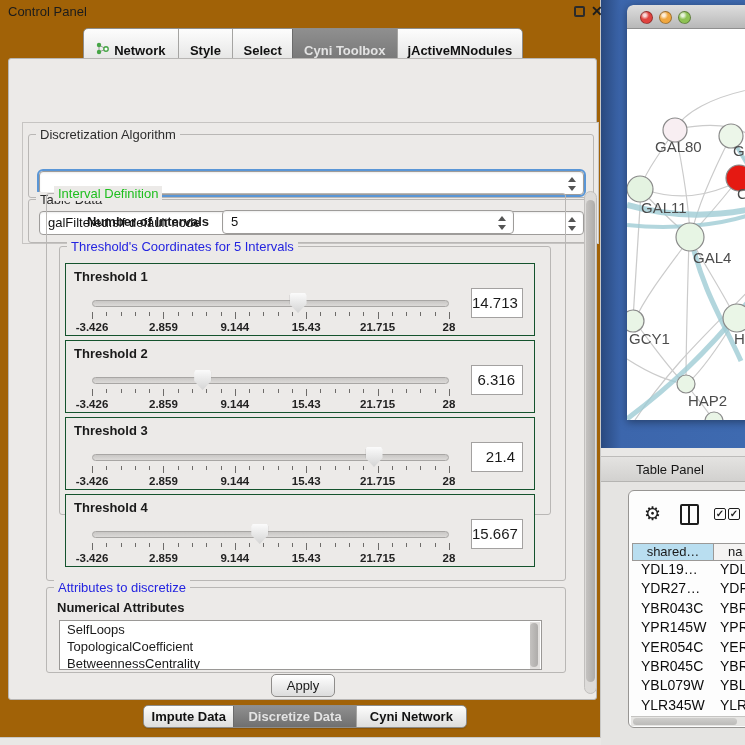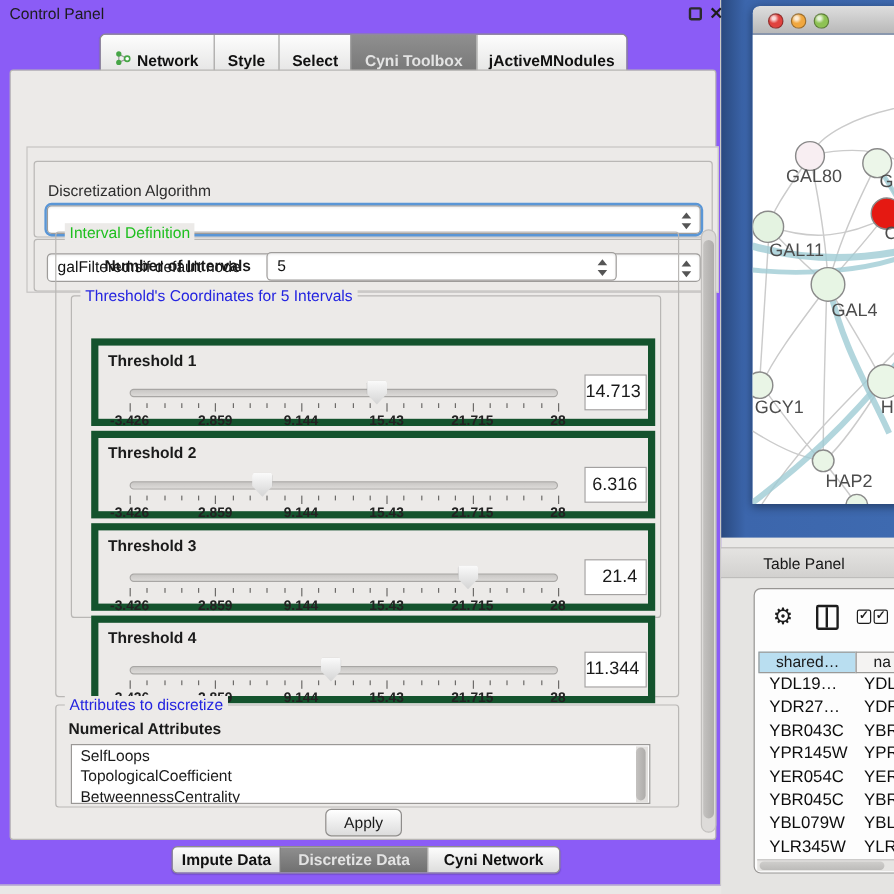--- a/index.html
+++ b/index.html
@@ -2,21 +2,21 @@
 <html><head>
 <meta charset="utf-8">
 <style>
   * { margin:0; padding:0; box-sizing:border-box; }
   html,body { width:745px; height:745px; overflow:hidden; }
   body { font-family:"Liberation Sans", sans-serif; background:#e9e8e6; position:relative; font-size:13px; color:#1a1a1a; }
   #stage { position:absolute; inset:0; width:745px; height:745px; }
   .abs { position:absolute; }
 
   
-  #cp-window { left:0; top:0; width:601px; height:738px; background:#8b5cf6; border-right:1px solid #c9c8c6; border-bottom:1px solid #c9c8c6; }
+  #cp-window { left:0; top:0; width:601px; height:738px; background:#a16207; border-right:1px solid #c9c8c6; border-bottom:1px solid #c9c8c6; }
   #cp-titlebar { left:0; top:0; width:601px; height:22px; }
   #cp-title { left:8px; top:4px; font-size:13px; color:#1c1c1c; }
   #float-btn { left:574px; top:6px; width:11px; height:11px; border:2px solid #2b2b2b; border-radius:2px; }
   #close-btn { left:591px; top:3px; font-size:14px; font-weight:bold; color:#1c1c1c; }
 
   
   .segrow { display:flex; border:1px solid #8e8d8b; border-radius:5px; overflow:hidden; background:linear-gradient(#fdfdfd,#dddddc); box-shadow:0 1px 1px rgba(0,0,0,.15); }
   .seg { display:flex; align-items:center; justify-content:center; gap:5px; font-weight:bold; font-size:13px; color:#111; border-left:1px solid #a5a4a2; height:100%; }
   .seg:first-child { border-left:none; }
   .seg.sel { background:linear-gradient(#8f8f8f,#707070); color:#e3e3e3; border-left-color:#6b6b6b; }
@@ -24,41 +24,41 @@
   #bottom-tabs { left:143px; top:705px; width:324px; height:23px; }
 
   
   #content { left:8px; top:58px; width:589px; height:642px; background:#eceae8; border:1px solid #b8b6b4; border-radius:3px; }
   #algo-subpanel { left:13px; top:63px; width:577px; height:122px; background:#eceae8; border:1px solid #c6c4c2; }
 
   .groupbox { border:1px solid #b9b7b5; border-radius:3px; }
   .grouptitle { position:absolute; top:-8px; left:7px; background:#eceae8; padding:0 4px; font-size:13px; }
   .gt-green { color:#1ebf1e; }
   .gt-blue { color:#2424e0; }
-  .gt-dark { color:#2d2d2d;margin-top:24px; }
+  .gt-dark { color:#2d2d2d; }
 
   .combo { background:#fff; border:1px solid #9e9c9a; border-radius:4px; height:24px; line-height:22px; padding-left:8px; font-size:13px; color:#111; position:absolute; box-shadow:inset 0 1px 2px rgba(0,0,0,.08); }
   .combo .spin { position:absolute; right:6px; top:3px; width:10px; height:18px; }
   .spin:before, .spin:after { content:""; position:absolute; left:1px; border-left:4px solid transparent; border-right:4px solid transparent; }
   .spin:before { top:2px; border-bottom:5px solid #555; }
   .spin:after { bottom:2px; border-top:5px solid #555; }
   .focus-ring { outline:2px solid #5a96d6; outline-offset:0; }
 
   
   #algo-popup { left:14px; top:83px; width:566px; height:52px; background:#fff; border:1px solid #b5b5b5; box-shadow:0 4px 10px rgba(0,0,0,.35); z-index:40; }
   #algo-popup .hint { position:absolute; left:0; right:0; top:3px; text-align:center; color:#b0b0b0; font-size:13px; }
   #algo-popup .opt { position:absolute; left:2px; font-size:13px; color:#000; white-space:nowrap; }
   #algo-popup .opt.b { font-weight:bold; }
 
   
   .vtrack { background:#dddbd9; border:1px solid #c2c0be; border-radius:7px; }
   .vthumb { position:absolute; left:1px; width:9px; background:linear-gradient(90deg,#c4c2c0,#aeacaa); border-radius:5px; }
 
   
-  .thr-panel { position:absolute; left:16px; width:470px; height:73px; border:6px solid #14532d; background:#eceae8;margin-top:19px; }
+  .thr-panel { position:absolute; left:5px; width:470px; height:73px; border:1px solid #14532d; background:#eceae8; }
   .thr-label { position:absolute; left:8px; top:5px; font-weight:bold; font-size:13px; }
   .track { position:absolute; left:26px; top:36px; width:357px; height:7px; border:1px solid #a8a6a4; border-radius:4px; background:linear-gradient(#c9c7c5,#dcdad8); }
   .thumb { position:absolute; top:29px; width:17px; height:20px; background:linear-gradient(#fbfbfb,#d4d4d4); clip-path:polygon(8% 0,92% 0,100% 12%,100% 55%,50% 100%,0 55%,0 12%); filter:drop-shadow(0 0 1px #888); }
   .tick { position:absolute; width:1px; background:#6d6b69; top:48px; }
   .tick.minor { height:4px; }
   .tick.major { height:7px; }
   .tlabel { position:absolute; top:57px; font-weight:bold; font-size:11.5px; color:#222; transform:translateX(-50%); white-space:nowrap; }
   .vbox { position:absolute; left:405px; top:24px; width:52px; height:30px; background:#fff; border:1px solid #a3a1a0; font-size:15px; text-align:right; padding:5px 7px 0 0; }
 
   
@@ -312,21 +312,21 @@
               <div class="tick minor" style="left: 354.44px;"></div>
               <div class="tick minor" style="left: 368.72px;"></div>
               <div class="tick major" style="left: 383px;"></div>
               <div class="tlabel" style="left: 26px;">-3.426</div>
               <div class="tlabel" style="left: 97.4px;">2.859</div>
               <div class="tlabel" style="left: 168.8px;">9.144</div>
               <div class="tlabel" style="left: 240.2px;">15.43</div>
               <div class="tlabel" style="left: 311.6px;">21.715</div>
               <div class="tlabel" style="left: 383px;">28</div>
               <div class="thumb" style="left: 185.288px;"></div>
-              <div class="vbox">11.344</div>
+              <div class="vbox">15.667</div>
             </div>
           </div>
       </div>
 
       <div class="abs groupbox" style="left:37px; top:528px; width:520px; height:86px;">
         <span class="grouptitle gt-blue">Attributes to discretize</span>
         <span class="abs" style="left:10px; top:12px; font-weight:bold;">Numerical Attributes</span>
         <div class="abs" id="attr-list">
 
         <div class="attr-item">SelfLoops</div>

